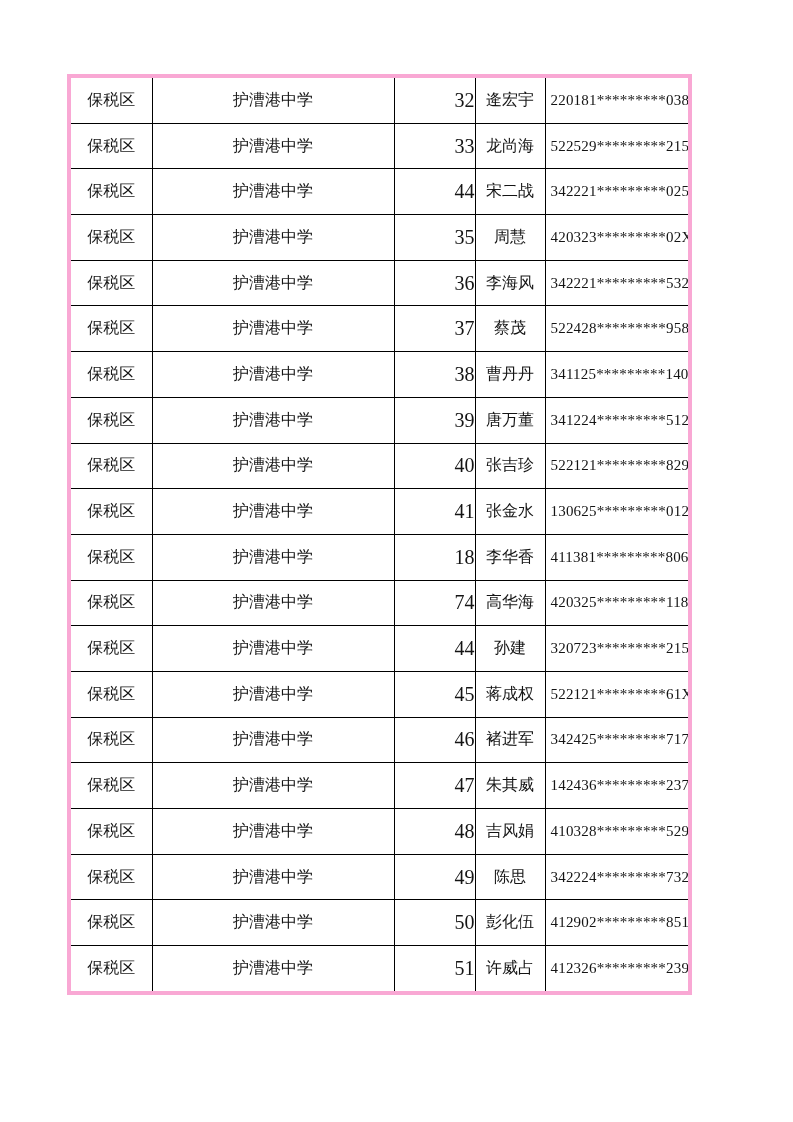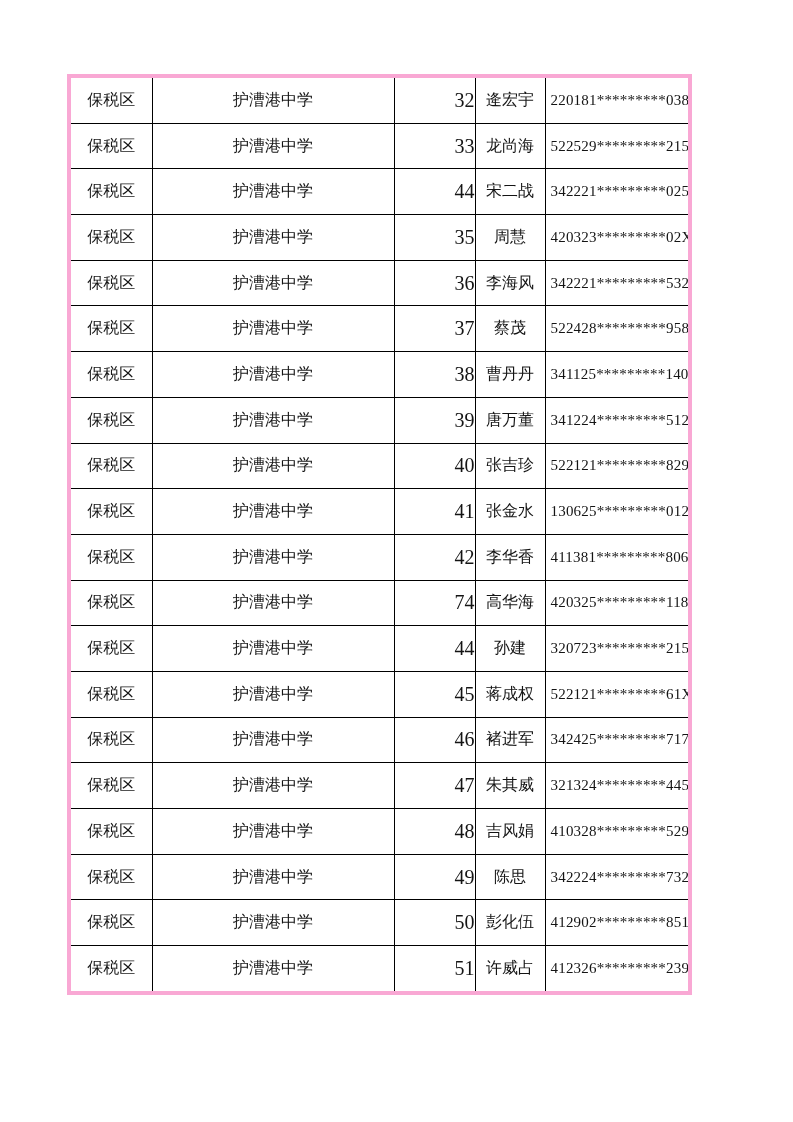--- a/index.html
+++ b/index.html
@@ -122,21 +122,21 @@
       <tr>
         <td class="col-district">保税区</td>
         <td class="col-school">护漕港中学</td>
         <td class="col-no">41</td>
         <td class="col-name">张金水</td>
         <td class="col-id">130625*********012</td>
       </tr>
       <tr>
         <td class="col-district">保税区</td>
         <td class="col-school">护漕港中学</td>
-        <td class="col-no">42</td>
+        <td class="col-no">18</td>
         <td class="col-name">李华香</td>
         <td class="col-id">411381*********806</td>
       </tr>
       <tr>
         <td class="col-district">保税区</td>
         <td class="col-school">护漕港中学</td>
         <td class="col-no">74</td>
         <td class="col-name">高华海</td>
         <td class="col-id">420325*********118</td>
       </tr>
@@ -159,21 +159,21 @@
         <td class="col-school">护漕港中学</td>
         <td class="col-no">46</td>
         <td class="col-name">褚进军</td>
         <td class="col-id">342425*********717</td>
       </tr>
       <tr>
         <td class="col-district">保税区</td>
         <td class="col-school">护漕港中学</td>
         <td class="col-no">47</td>
         <td class="col-name">朱其威</td>
-        <td class="col-id">321324*********445</td>
+        <td class="col-id">142436*********237</td>
       </tr>
       <tr>
         <td class="col-district">保税区</td>
         <td class="col-school">护漕港中学</td>
         <td class="col-no">48</td>
         <td class="col-name">吉风娟</td>
         <td class="col-id">410328*********529</td>
       </tr>
       <tr>
         <td class="col-district">保税区</td>

